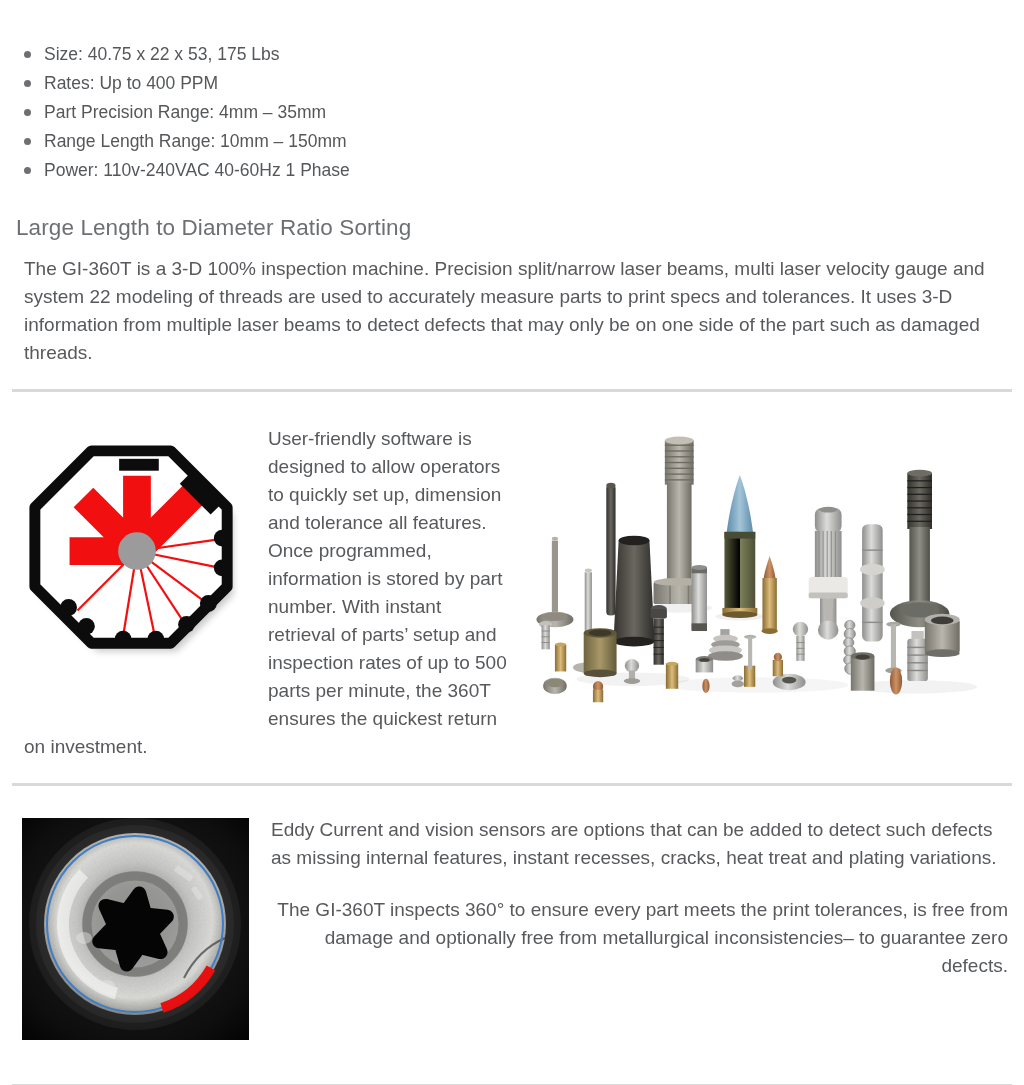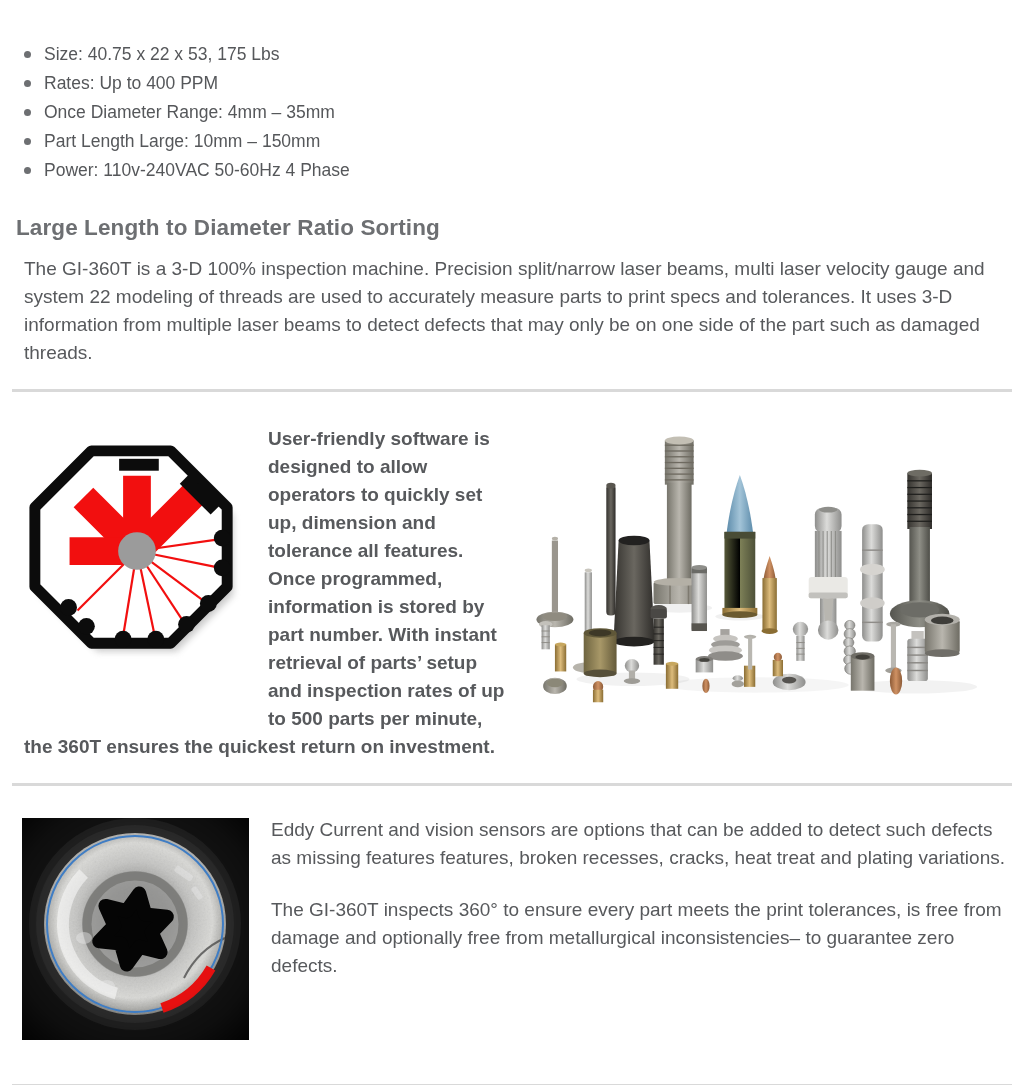--- a/index.html
+++ b/index.html
@@ -23,21 +23,21 @@
   }
   ul.specs li .dot {
     position: absolute;
     left: 8px; top: 11px;
     width: 7px; height: 7px;
     border-radius: 50%;
     background: #6d6f72;
   }
 
   h2.section-heading {
-    font-weight: 700;
+    font-weight: 400;
     font-size: 22.5px;
     color: #6d6f72;
     margin: 30px 0 14px 0;
     letter-spacing: 0.1px;
   }
 
   p.body-text {
     font-size: 19px;
     line-height: 28px;
     margin: 8px;
@@ -45,21 +45,21 @@
   }
 
   hr.divider {
     border: none;
     border-top: 3px solid #d9d9d9;
     margin: 22px -4px 0 -4px;
     clear: both;
   }
 
   
-  section.software { margin-top: 33px; font-weight: bold; }
+  section.software { margin-top: 33px; }
   figure.diagram-float {
     float: left;
     width: 228px;
     margin: 2px 20px 30px 4px;
   }
   figure.photo-float {
     float: right;
     width: 488px;
     height: 284px;
     margin: 0 0 0 6px;
@@ -69,35 +69,35 @@
   
   section.eddy {
     display: flex;
     gap: 22px;
     margin-top: 28px;
     align-items: flex-start;
   }
   figure.scan-figure { flex: none; width: 227px; margin: 4px 0 0 6px; }
   .eddy-text { flex: 1; padding-top: 0; }
   .eddy-text p.body-text { margin: 2px 0 16px 0; }
-  .eddy-text p.body-text + p.body-text { margin-top: 24px; }
+  .eddy-text p.body-text + p.body-text { margin-top: 24px; text-align: right; }
 
   hr.divider.last { margin-top: 40px; margin-bottom: 24px; }
 </style>
 </head>
 <body>
 
 <main>
 
   <ul class="specs">
     <li><span class="dot"></span><span>Size: 40.75 x 22 x 53, 175 Lbs</span></li>
     <li><span class="dot"></span><span>Rates: Up to 400 PPM</span></li>
-    <li><span class="dot"></span><span>Once Diameter Range: 4mm – 35mm</span></li>
-    <li><span class="dot"></span><span>Part Length Large: 10mm – 150mm</span></li>
-    <li><span class="dot"></span><span>Power: 110v-240VAC 50-60Hz 4 Phase</span></li>
+    <li><span class="dot"></span><span>Part Precision Range: 4mm – 35mm</span></li>
+    <li><span class="dot"></span><span>Range Length Range: 10mm – 150mm</span></li>
+    <li><span class="dot"></span><span>Power: 110v-240VAC 40-60Hz 1 Phase</span></li>
   </ul>
 
   <h2 class="section-heading">Large Length to Diameter Ratio Sorting</h2>
   <p class="body-text">The GI-360T is a 3-D 100% inspection machine. Precision split/narrow laser beams, multi laser velocity gauge and system 22 modeling of threads are used to accurately measure parts to print specs and tolerances. It uses 3-D information from multiple laser beams to detect defects that may only be on one side of the part such as damaged threads.</p>
 
   <hr class="divider">
 
   <section class="software">
 
     <figure class="photo-float">
@@ -452,20 +452,20 @@
         <path d="M203,120 Q176,132 162,160" fill="none" stroke="#3c3c3c" stroke-width="2" opacity="0.7"></path>
 
         <circle cx="113" cy="106" r="88" fill="none" stroke="#3f7dc4" stroke-width="2"></circle>
 
         <path d="M189,150 A88,88 0 0 1 140,190" fill="none" stroke="#e61010" stroke-width="10"></path>
 
         <rect width="227" height="222" fill="url(#tx-vig)"></rect>
       </svg>
     </figure>
     <div class="eddy-text">
-      <p class="body-text">Eddy Current and vision sensors are options that can be added to detect such defects as missing features features, broken recesses, cracks, heat treat and plating variations.</p>
+      <p class="body-text">Eddy Current and vision sensors are options that can be added to detect such defects as missing internal features, instant recesses, cracks, heat treat and plating variations.</p>
       <p class="body-text">The GI-360T inspects 360° to ensure every part meets the print tolerances, is free from damage and optionally free from metallurgical inconsistencies– to guarantee zero defects.</p>
     </div>
   </section>
 
   <hr class="divider last">
 
 </main>
 
 </body></html>

